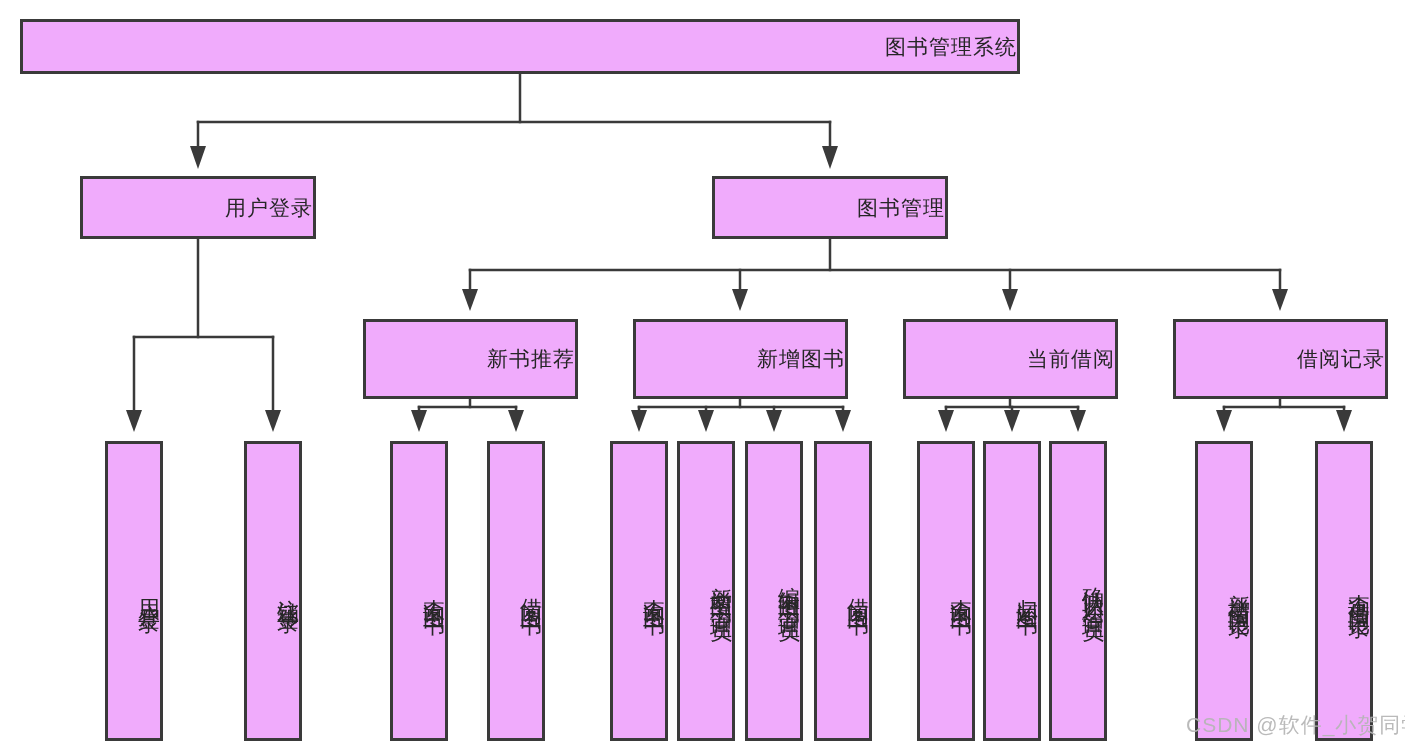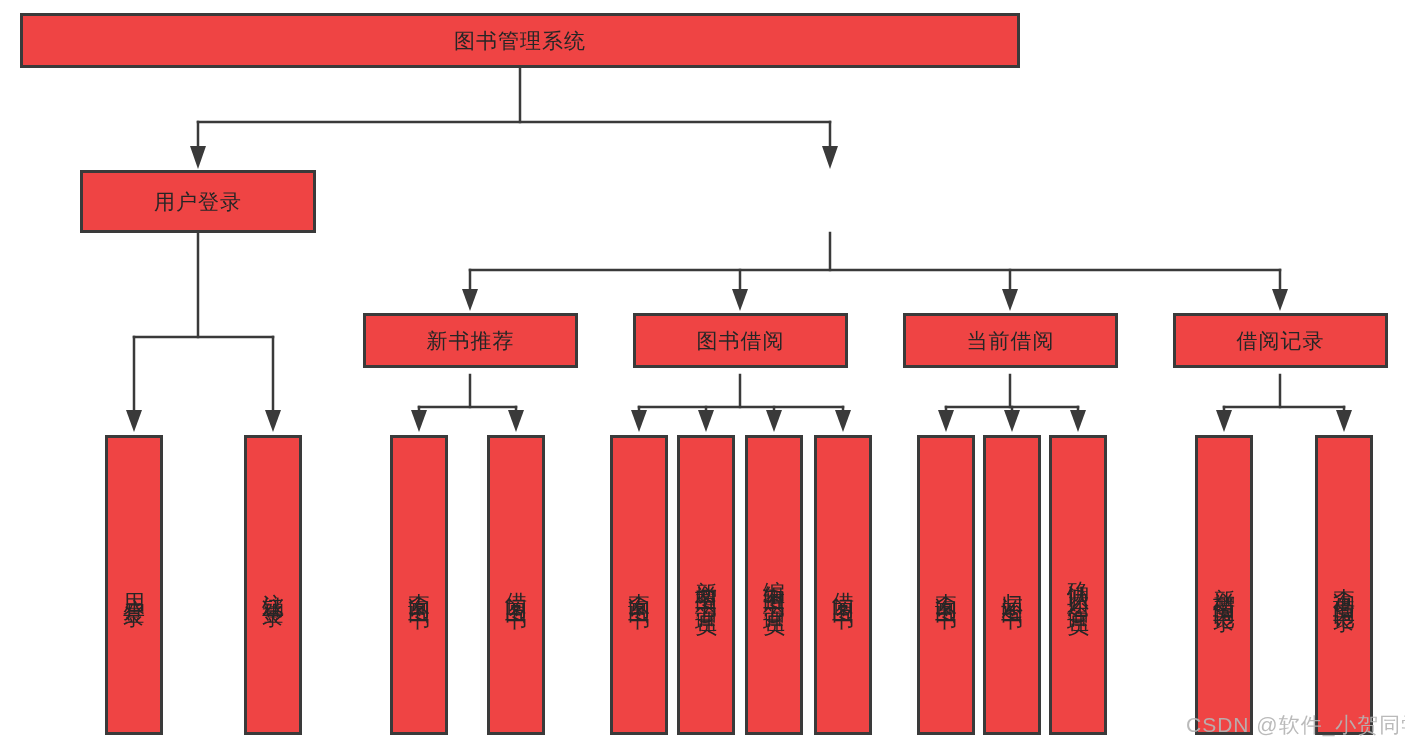--- a/index.html
+++ b/index.html
@@ -16,32 +16,33 @@
     font-family:"Liberation Sans","DejaVu Sans",sans-serif;
     overflow:hidden;
   }
   svg.wires{position:absolute;left:0;top:0;width:1405px;height:747px;}
   svg.wires line{stroke:var(--line);stroke-width:2.5;stroke-linecap:square;}
   svg.wires polygon{fill:var(--line);stroke:none;}
   .node{
     position:absolute;
     box-sizing:border-box;
     border:3px solid var(--line);
-    background:#ef4444;
-    display:flex;align-items:center;justify-content:center;
+    background:#f0abfc;
+    display:flex;align-items:center;justify-content:flex-end;
     color:var(--text);
+    margin-top:6px;
   }
   .h-label{
     font-size:21px;
     letter-spacing:1px;
     white-space:nowrap;
   }
   .node.root{left:20px;top:13px;width:1000px;height:55px;}
   .node.lvl2{top:170px;width:236px;height:63px;}
-  .node.lvl3{top:313px;width:215px;height:55px;}
+  .node.lvl3{top:313px;width:215px;height:80px;}
   .node.leaf{top:435px;width:58px;height:300px;}
   .v-label{
     writing-mode:vertical-rl;
     text-orientation:mixed;
     font-size:22px;
     letter-spacing:5px;
     line-height:1;
     color:var(--text);
   }
   .watermark{
@@ -136,26 +137,29 @@
     </g>
   </svg>
 
   <div class="node root">
     <span class="h-label">图书管理系统</span>
   </div>
 
   <div class="node lvl2" style="left:80px;">
     <span class="h-label">用户登录</span>
   </div>
+  <div class="node lvl2" style="left:712px;">
+    <span class="h-label">图书管理</span>
+  </div>
 
   <div class="node lvl3" style="left:363px;">
     <span class="h-label">新书推荐</span>
   </div>
   <div class="node lvl3" style="left:633px;">
-    <span class="h-label">图书借阅</span>
+    <span class="h-label">新增图书</span>
   </div>
   <div class="node lvl3" style="left:903px;font-family:Liberation Serif, serif;">
     <span class="h-label">当前借阅</span>
   </div>
   <div class="node lvl3" style="left:1173px;font-family:Liberation Mono, monospace;">
     <span class="h-label">借阅记录</span>
   </div>
 
   <div class="node leaf" style="left:105px;">
     <span class="v-label">用户登录</span>

